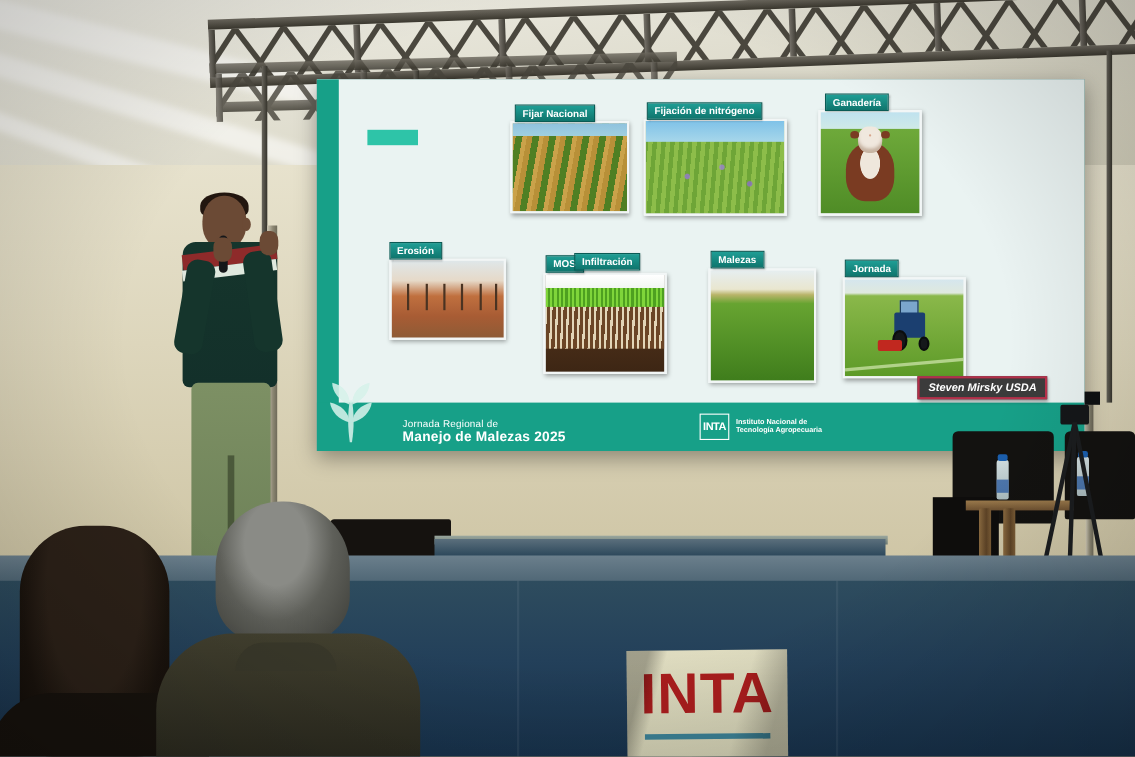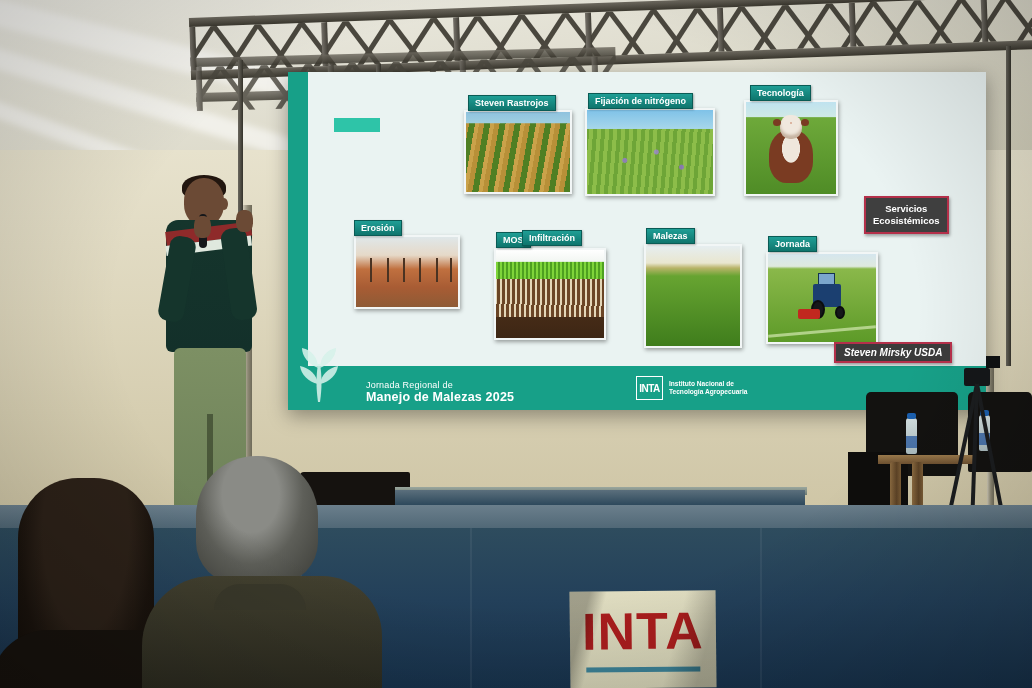--- a/index.html
+++ b/index.html
@@ -484,40 +484,36 @@
   <div class="stand-foot" style="left:232px; top:500px; width:32px; height:7px;"></div>
   <div class="stand-pole" style="left:987px; top:360px; height:150px; width:7px;"></div>
 
   <div class="screen-frame">
     <div class="slide">
 
       <div class="slide-leftband"></div>
       <div class="slide-tealchip"></div>
 
       <div class="photo ph-rastrojos" style="left:176px; top:38px; width:108px; height:84px;"></div>
-      <div class="chip" style="left:180px; top:23px;">Steven Rastrojos</div>
+      <div class="chip" style="left:180px; top:23px;">Fijar Nacional</div>
 
       <div class="photo ph-nitrogeno" style="left:297px; top:36px; width:130px; height:88px;"></div>
       <div class="chip" style="left:300px; top:21px;">Fijación de nitrógeno</div>
 
       <div class="photo ph-cow" style="left:456px; top:28px; width:94px; height:96px;">
         <div class="cow-body"></div>
         <div class="cow-head">
           <div class="cow-muzzle"></div>
         </div>
         <div class="cow-ear l"></div>
         <div class="cow-ear r"></div>
       </div>
-      <div class="chip" style="left:462px; top:13px;">Tecnología</div>
-
-
-      <div class="servicios-box" style="left:576px; top:124px;">
-        <div>Servicios</div>
-        <div>Ecosistémicos</div>
-      </div>
+      <div class="chip" style="left:462px; top:13px;">Ganadería</div>
+
+
 
       <div class="photo ph-erosion" style="left:66px; top:163px; width:106px; height:74px;">
         <div class="post" style="left:14%;"></div>
         <div class="post" style="left:30%;"></div>
         <div class="post" style="left:46%;"></div>
         <div class="post" style="left:62%;"></div>
         <div class="post" style="left:78%;"></div>
         <div class="post" style="left:92%;"></div>
       </div>
       <div class="chip" style="left:66px; top:148px;text-align:center;">Erosión</div>

